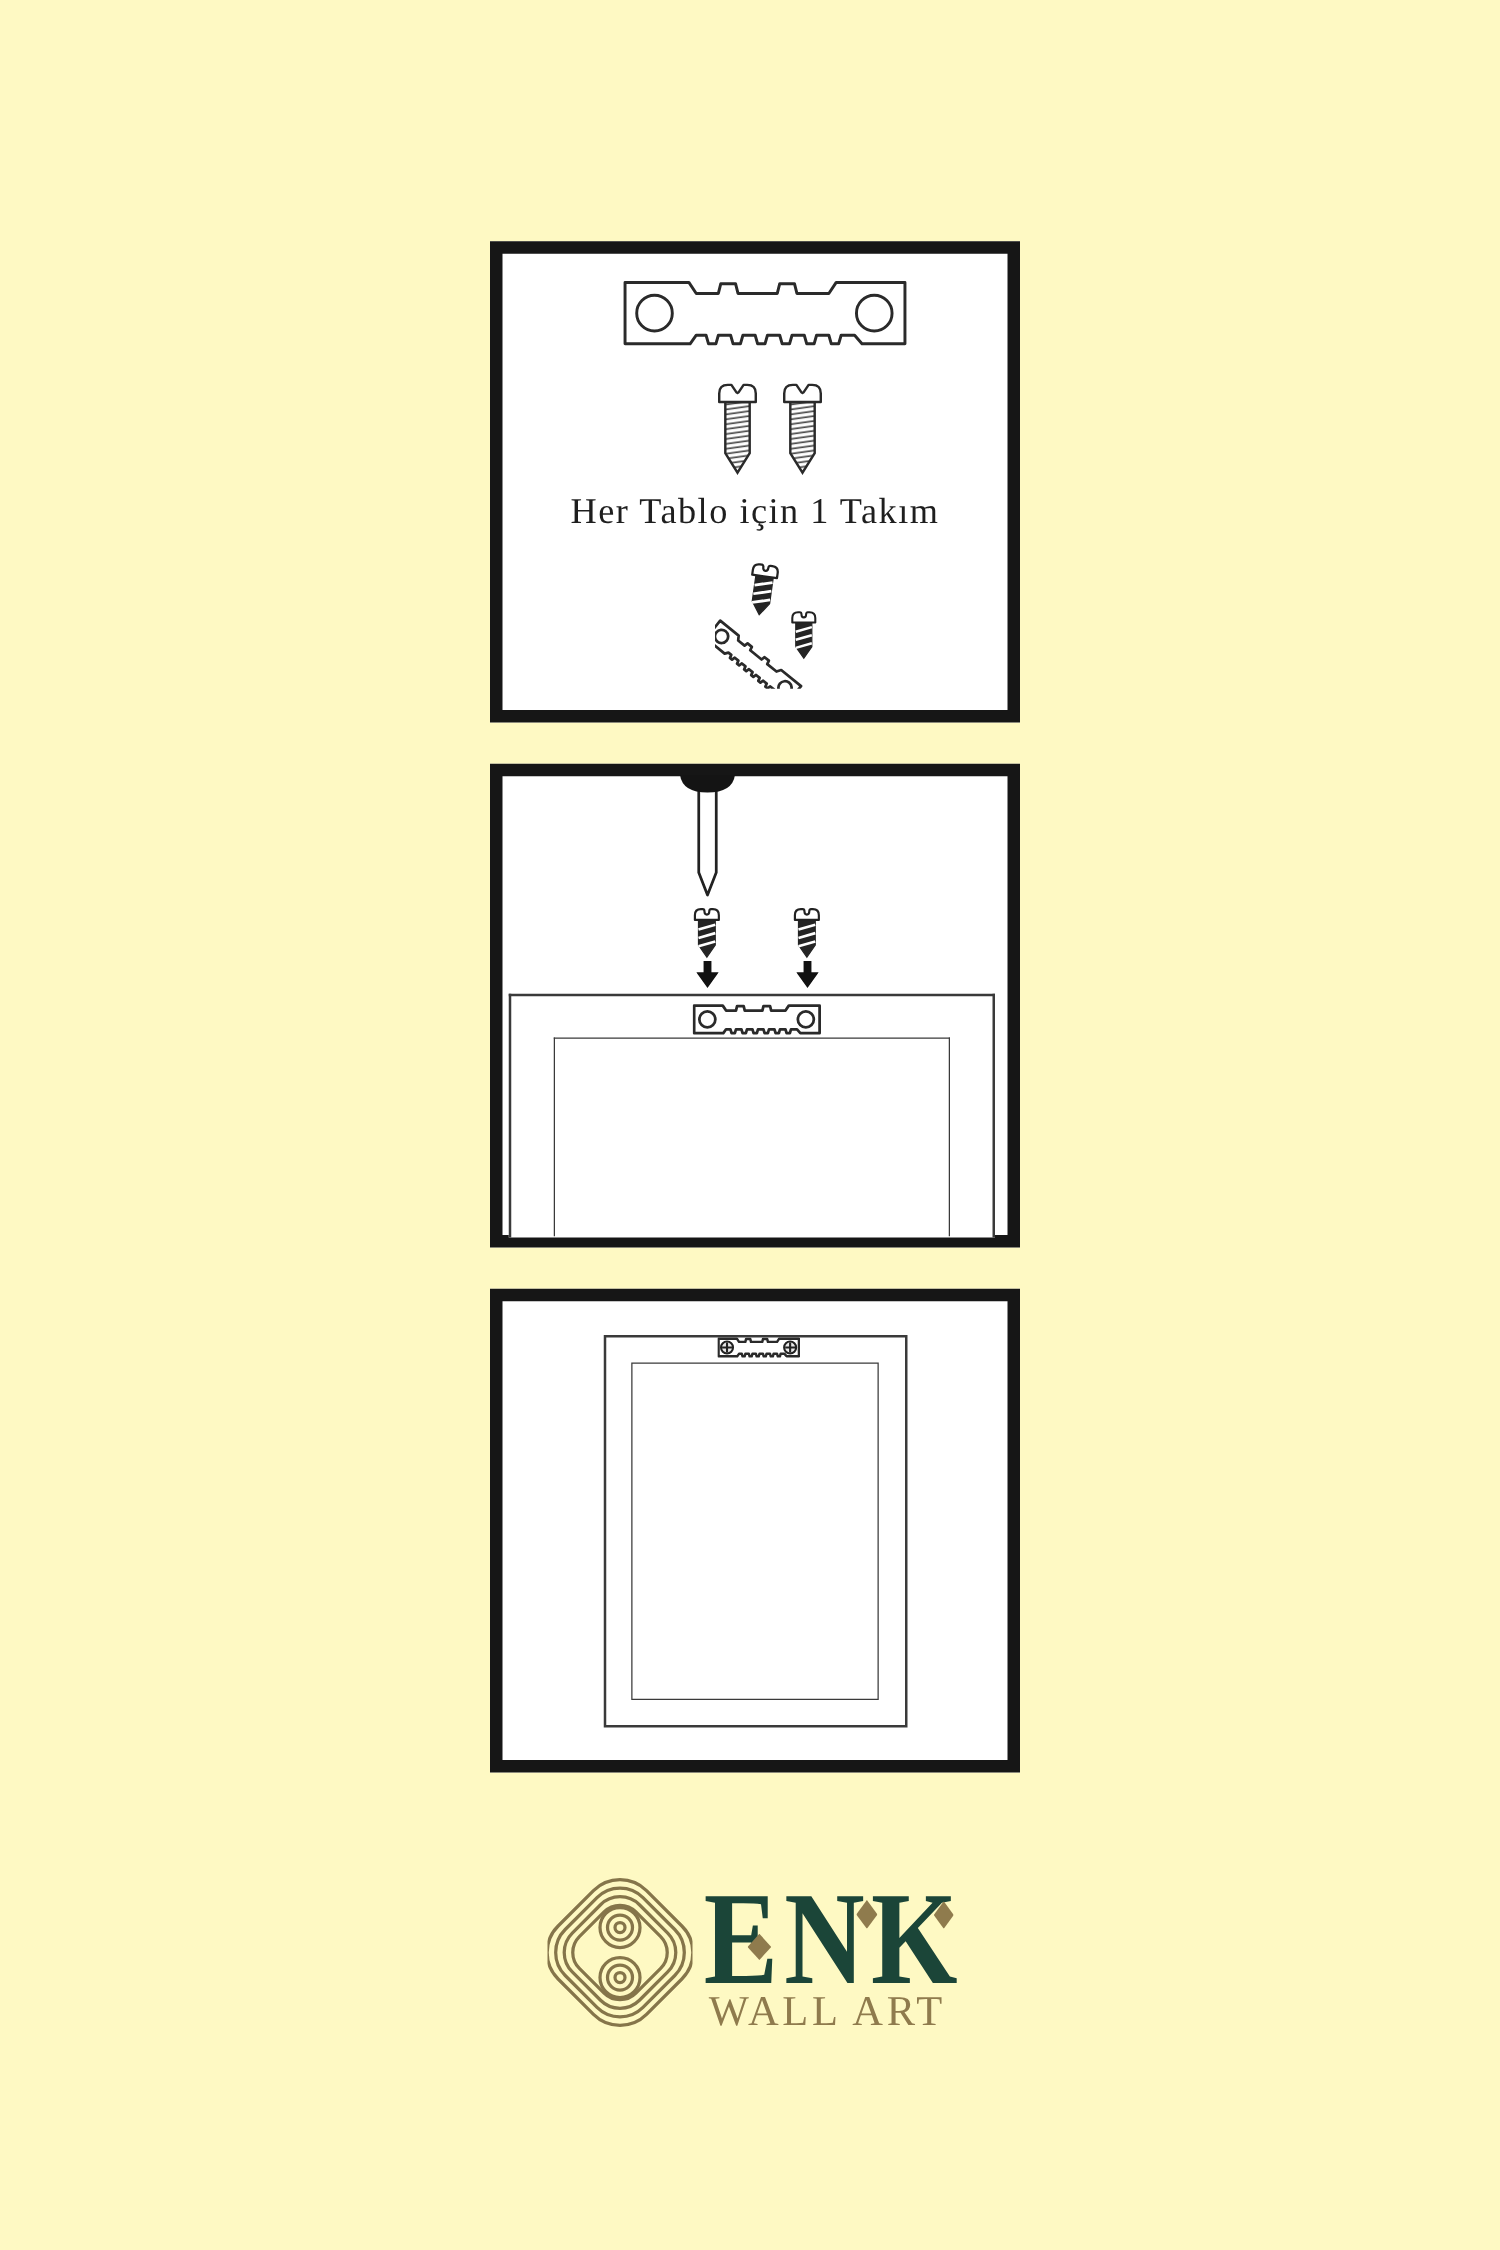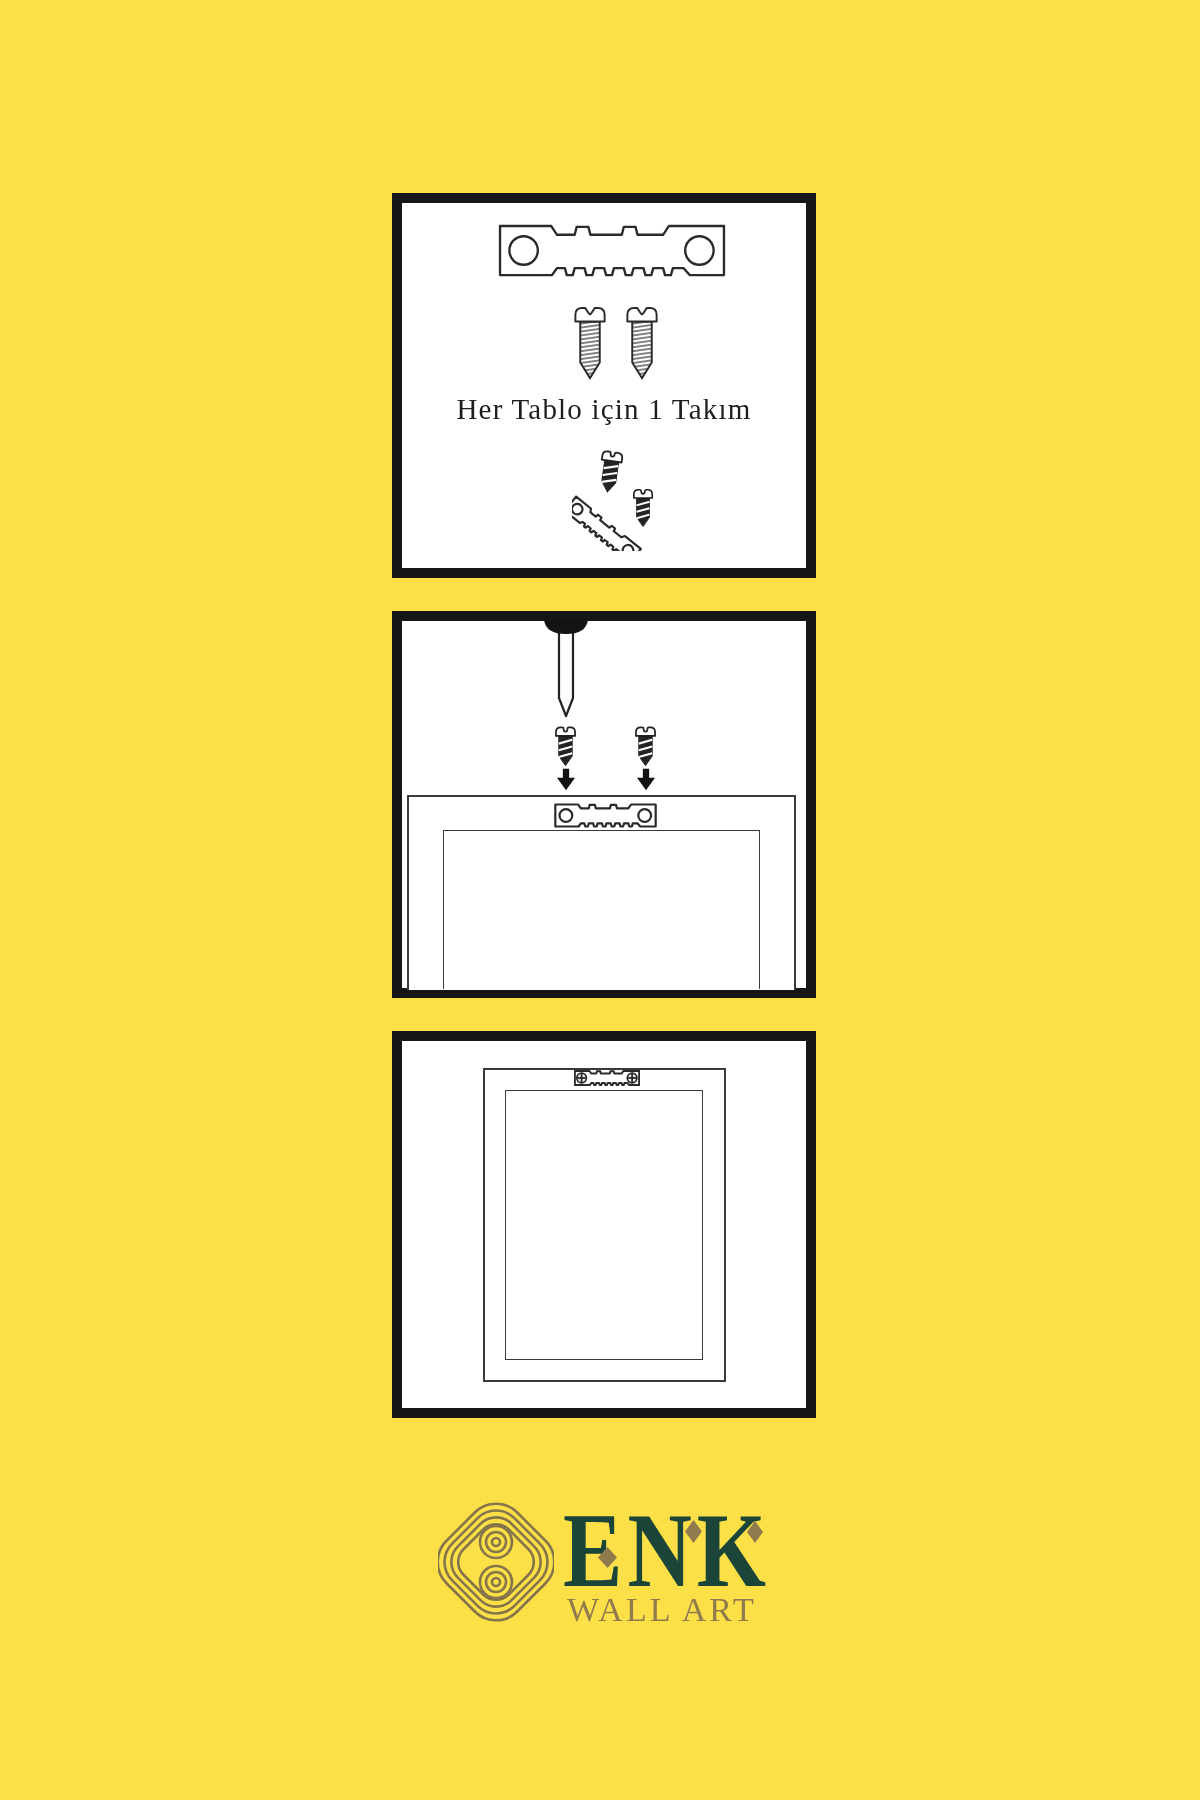--- a/index.html
+++ b/index.html
@@ -1,17 +1,17 @@
 <!DOCTYPE html>
 <html><head>
 <meta charset="utf-8">
 <style>
   html,body { margin:0; padding:0; background:#ffffff; }
   .page {
-    position:relative; width:1200px; height:1800px; background:#fde047;
+    position:relative; width:1200px; height:1800px; background:#fef9c3;
     font-family:"Liberation Serif", serif; overflow:hidden;
   }
   .panel {
     position:absolute; left:392px; width:404px; background:#ffffff;
     border:10px solid #161616;
   }
   #panel-1 { top:193px;  height:365px; }
   #panel-2 { top:611px;  height:367px; }
   #panel-3 { top:1031px; height:367px; }
   .abs { position:absolute; }

